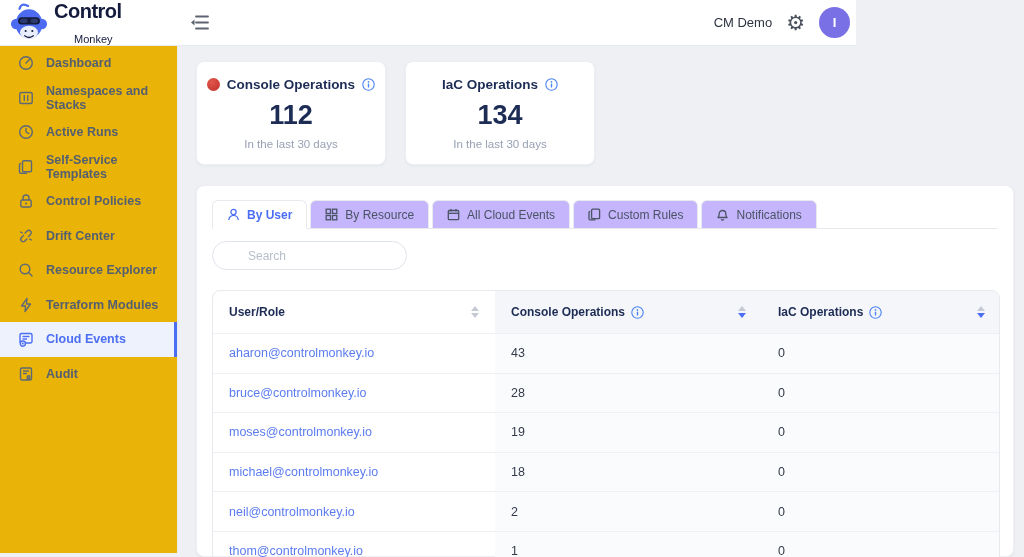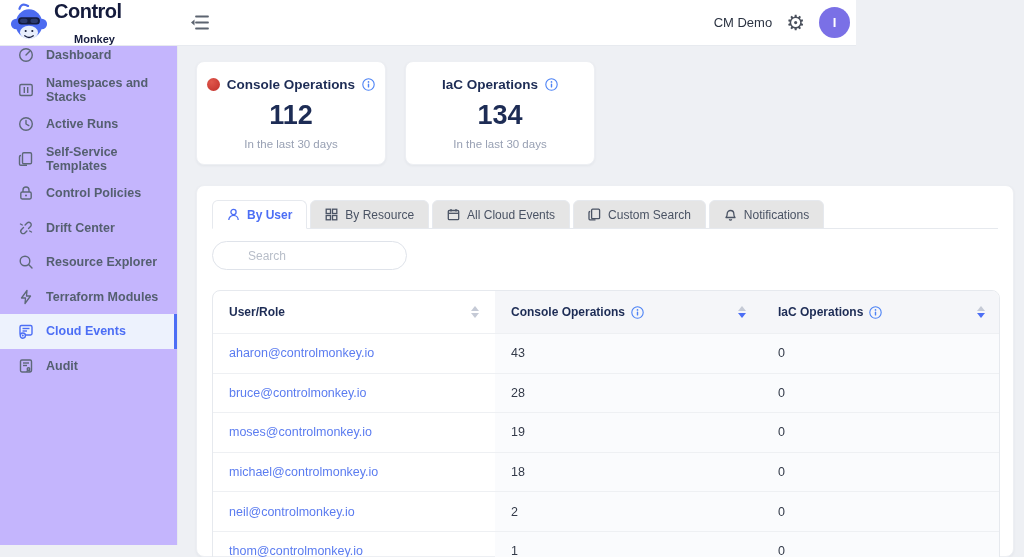--- a/index.html
+++ b/index.html
@@ -5,30 +5,30 @@
   * { margin:0; padding:0; box-sizing:border-box; }
   html,body { width:1024px; height:557px; overflow:hidden; }
   body { font-family:"Liberation Sans",sans-serif; background:#eef0f4; color:#333a49; }
 
   
   .header { position:absolute; top:0; left:0; width:856px; height:46px; background:#fff;
             border-bottom:1px solid #e7eaef; display:flex; align-items:center; z-index:20; }
   .logo { display:flex; align-items:center; gap:6px; padding-left:10px; width:178px; }
   .logo-text { line-height:1; }
   .logo-title { font-size:20px; font-weight:800; color:#141b3c; letter-spacing:-0.5px; }
-  .logo-sub { font-size:11px; font-weight:700; color:#141b3c; margin-left:20px; margin-top:13px; }
+  .logo-sub { font-size:11px; font-weight:400; color:#141b3c; margin-left:20px; margin-top:13px; }
   .collapse-btn { margin-left:12px; cursor:pointer; display:flex; align-items:center; }
   .header-right { margin-left:auto; display:flex; align-items:center; gap:14px; padding-right:6px; }
   .workspace { font-size:13px; color:#2b3342; }
   .gear { font-size:21px; color:#4a505c; cursor:pointer; line-height:1; }
   .avatar { width:31px; height:31px; border-radius:50%; background:#7a70e6; color:#fff;
             font-size:13px; font-weight:600; display:flex; align-items:center; justify-content:center; cursor:pointer; }
 
   
-  .sidebar { position:absolute; top:34px; left:0; width:178px; height:511px; background:#c4b5fd;
+  .sidebar { position:absolute; top:42px; left:0; width:178px; height:511px; background:#eab308;
              border-right:1px solid #e7eaef; padding-top:4px; }
   .side-item { height:34.5px; display:flex; align-items:center; gap:12px; padding-left:18px;
                font-size:12.5px; font-weight:600; color:#545f70; cursor:pointer; }
   .side-item svg { flex:0 0 auto; stroke:#5d6878; }
   .side-item.active { background:#edf2fd; color:#4c6ef5; box-shadow:inset -3px 0 0 #4c6ef5; }
   .side-item.active svg { stroke:#4c6ef5; }
 
   
   .main { position:absolute; top:46px; left:178px; width:846px; height:511px; padding:15px 10px 0 18px; }
   .cards { display:flex; gap:19px; }
@@ -41,21 +41,21 @@
   .stat-value { font-size:27px; font-weight:700; color:#1d2c55; margin-top:8px; }
   .stat-caption { font-size:11.5px; color:#98a0b3; margin-top:7px; }
 
   .panel { margin-top:20px; width:818px; height:372px; background:#fff; border:1px solid #edeff3;
            border-radius:8px; box-shadow:0 1px 3px rgba(20,30,60,0.05); padding:14px 15px 0 15px; }
 
   
   .tabs { display:flex; position:relative; height:29px; }
   .tabs::after { content:""; position:absolute; left:0; right:0; bottom:0; height:1px; background:#e6e9ee; }
   .tab { display:flex; align-items:center; gap:7px; padding:0 14px; margin-right:3px; font-size:12px;
-         color:#4a5364; background:#e5e5e5; border:1px solid #e6e9ee; border-radius:6px 6px 0 0;
+         color:#4a5364; background:#c4b5fd; border:1px solid #e6e9ee; border-radius:6px 6px 0 0;
          cursor:pointer; position:relative; }
   .tab svg { stroke:#6a7librar383; }
   .tab.active { background:#fff; color:#4c6ef5; font-weight:600; border-bottom-color:#fff; z-index:2; }
   .tab svg { stroke:currentColor; }
 
   
   .search-box { margin-top:12px; width:195px; height:29px; border:1px solid #dfe3ea; border-radius:15px;
                 display:flex; align-items:center; gap:24px; padding:0 11px; background:#fff; }
   .search-box input { border:none; outline:none; flex:1; font-size:12px; color:#333a49;
                       font-family:"Liberation Sans",sans-serif; background:transparent; }
@@ -275,21 +275,21 @@
             <line x1="4" y1="1" x2="4" y2="3.5"></line>
             <line x1="9" y1="1" x2="9" y2="3.5"></line>
         </svg>
         <span>All Cloud Events</span>
       </div>
       <div class="tab">
         <svg width="13" height="13" viewBox="0 0 13 13" fill="none" stroke-width="1.3">
           <rect x="3.6" y="1.2" width="8" height="9.5" rx="1"></rect>
             <path d="M2.2 3.5 H2 a1 1 0 0 0 -1 1 V10.8 a1 1 0 0 0 1 1 H7.5"></path>
         </svg>
-        <span>Custom Search</span>
+        <span>Custom Rules</span>
       </div>
       <div class="tab">
         <svg width="13" height="13" viewBox="0 0 13 13" fill="none" stroke-width="1.3">
           <path d="M2 9.5 c1 -1 1.2 -2.2 1.2 -3.7 a3.3 3.3 0 0 1 6.6 0 c0 1.5 0.2 2.7 1.2 3.7 Z" stroke-linejoin="round"></path>
             <path d="M5.3 11.3 a1.3 1.3 0 0 0 2.4 0"></path>
         </svg>
         <span>Notifications</span>
       </div>
     </div>
 

